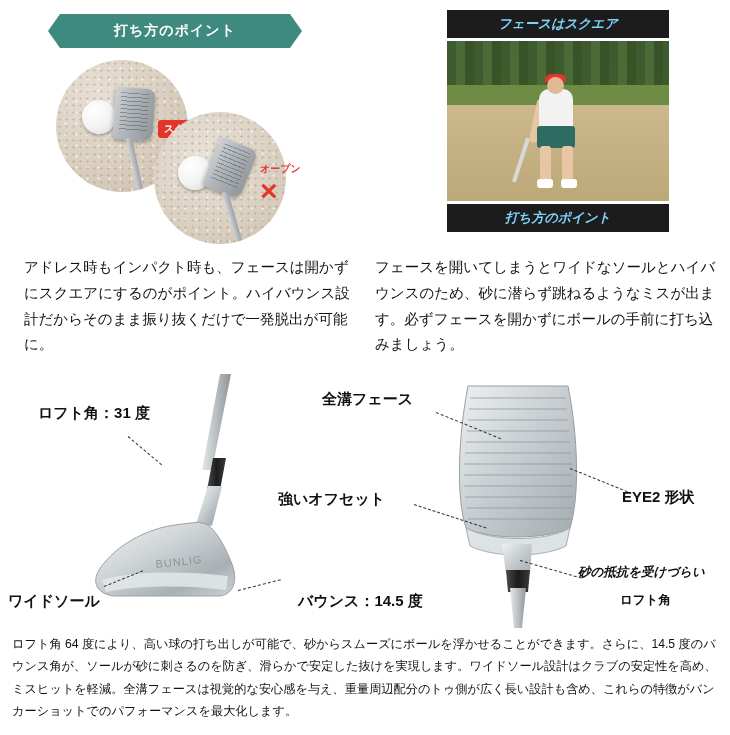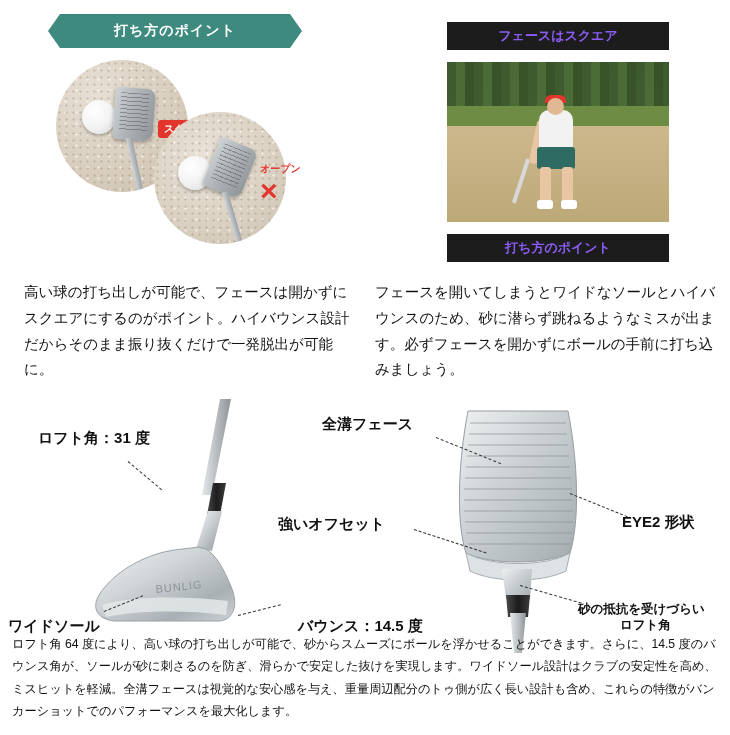--- a/index.html
+++ b/index.html
@@ -134,27 +134,28 @@
     position: absolute;
     color: #e2352b;
     font-size: 30px;
     font-weight: bold;
     line-height: 1;
   }
 
   
   .badge {
     background: #1c1c1c;
-    color: #8b5cf6;
+    color: #7dd3fc;
     font-size: 13px;
     font-weight: bold;
     text-align: center;
     padding: 5px 0;
     width: 222px;
-    margin: 12px auto;
+    margin: 0 auto;
+    font-style: italic;
   }
   .photo-person {
     width: 222px; height: 160px;
     margin: 3px auto;
     position: relative;
     overflow: hidden;
     background: linear-gradient(to bottom,
       #4b6b3a 0%, #5a7a42 26%,
       #7e8f59 34%, #c7b184 44%,
       #cfbb8f 62%, #b9a27a 78%, #9b8a68 100%);
@@ -332,21 +333,21 @@
       <div class="golfer-leg" style="left:115px;"></div>
       <div class="golfer-shoe" style="left:90px;"></div>
       <div class="golfer-shoe" style="left:114px;"></div>
     </div>
     <div class="badge">打ち方のポイント</div>
   </div>
 </div>
 
 <div class="desc-row">
   <div class="desc-col desc-left">
-    <p>高い球の打ち出しが可能で、フェースは開かずにスクエアにするのがポイント。ハイバウンス設計だからそのまま振り抜くだけで一発脱出が可能に。</p>
+    <p>アドレス時もインパクト時も、フェースは開かずにスクエアにするのがポイント。ハイバウンス設計だからそのまま振り抜くだけで一発脱出が可能に。</p>
   </div>
   <div class="desc-col desc-right">
     <p>フェースを開いてしまうとワイドなソールとハイバウンスのため、砂に潜らず跳ねるようなミスが出ます。必ずフェースを開かずにボールの手前に打ち込みましょう。</p>
   </div>
 </div>
 
 <div class="diagram">
 
   <svg class="wedge-left" viewBox="0 0 230 250">
     <defs>
@@ -437,20 +438,20 @@
 
   <div class="diag-label" style="left:322px; top:26px;">全溝フェース</div>
   <div class="leader" style="left:436px; top:48px; width:70px; transform: rotate(22deg);"></div>
 
   <div class="diag-label" style="left:278px; top:126px;">強いオフセット</div>
   <div class="leader" style="left:414px; top:140px; width:76px; transform: rotate(18deg);"></div>
 
   <div class="diag-label" style="left:622px; top:124px;">EYE2 形状</div>
   <div class="leader" style="left:570px; top:104px; width:62px; transform: rotate(22deg);"></div>
 
-  <div class="diag-label small" style="left:578px; top:212px;">砂の抵抗を受けづらい</div>
+  <div class="diag-label small" style="left:578px; top:200px;font-style:italic;">砂の抵抗を受けづらい</div>
   <div class="diag-label small" style="left:620px; top:228px;">ロフト角</div>
   <div class="leader" style="left:520px; top:196px; width:64px; transform: rotate(16deg);"></div>
 </div>
 
 <div class="bottom-text">
   <p>ロフト角 64 度により、高い球の打ち出しが可能で、砂からスムーズにボールを浮かせることができます。さらに、14.5 度のバウンス角が、ソールが砂に刺さるのを防ぎ、滑らかで安定した抜けを実現します。ワイドソール設計はクラブの安定性を高め、ミスヒットを軽減。全溝フェースは視覚的な安心感を与え、重量周辺配分のトゥ側が広く長い設計も含め、これらの特徴がバンカーショットでのパフォーマンスを最大化します。</p>
 </div>
 
 </body></html>

